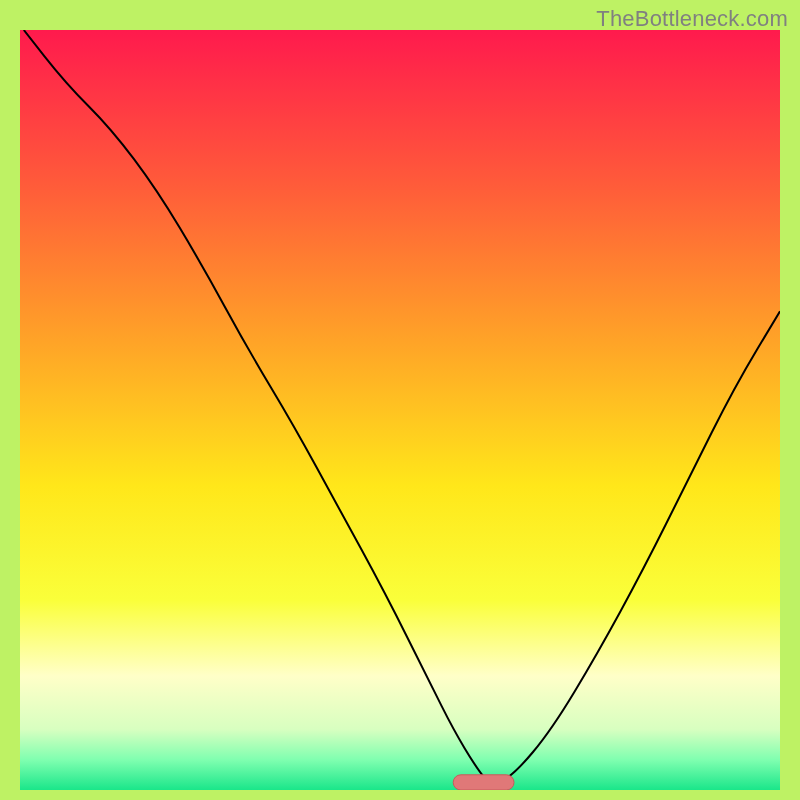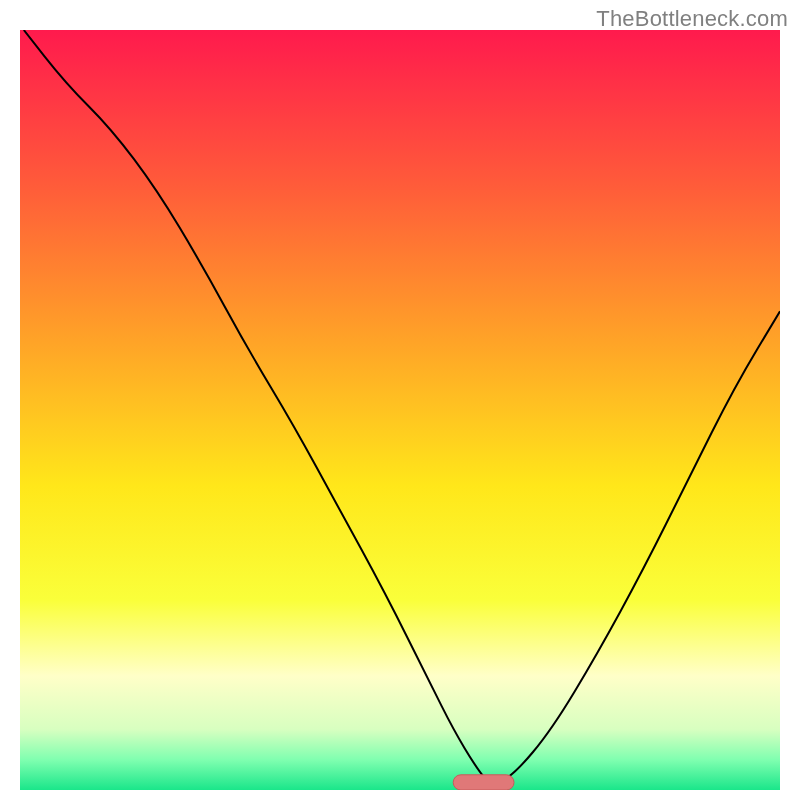--- a/index.html
+++ b/index.html
@@ -7,21 +7,21 @@
     padding: 0;
     width: 800px;
     height: 800px;
     background: #000;
     overflow: hidden;
   }
   .frame {
     position: relative;
     width: 800px;
     height: 800px;
-    background: #ffffff;
+    background: #bef264;
   }
   .watermark {
     position: absolute;
     top: 6px;
     right: 12px;
     color: #808080;
     font-family: Arial, Helvetica, sans-serif;
     font-size: 22px;
     letter-spacing: 0.2px;
     user-select: none;

